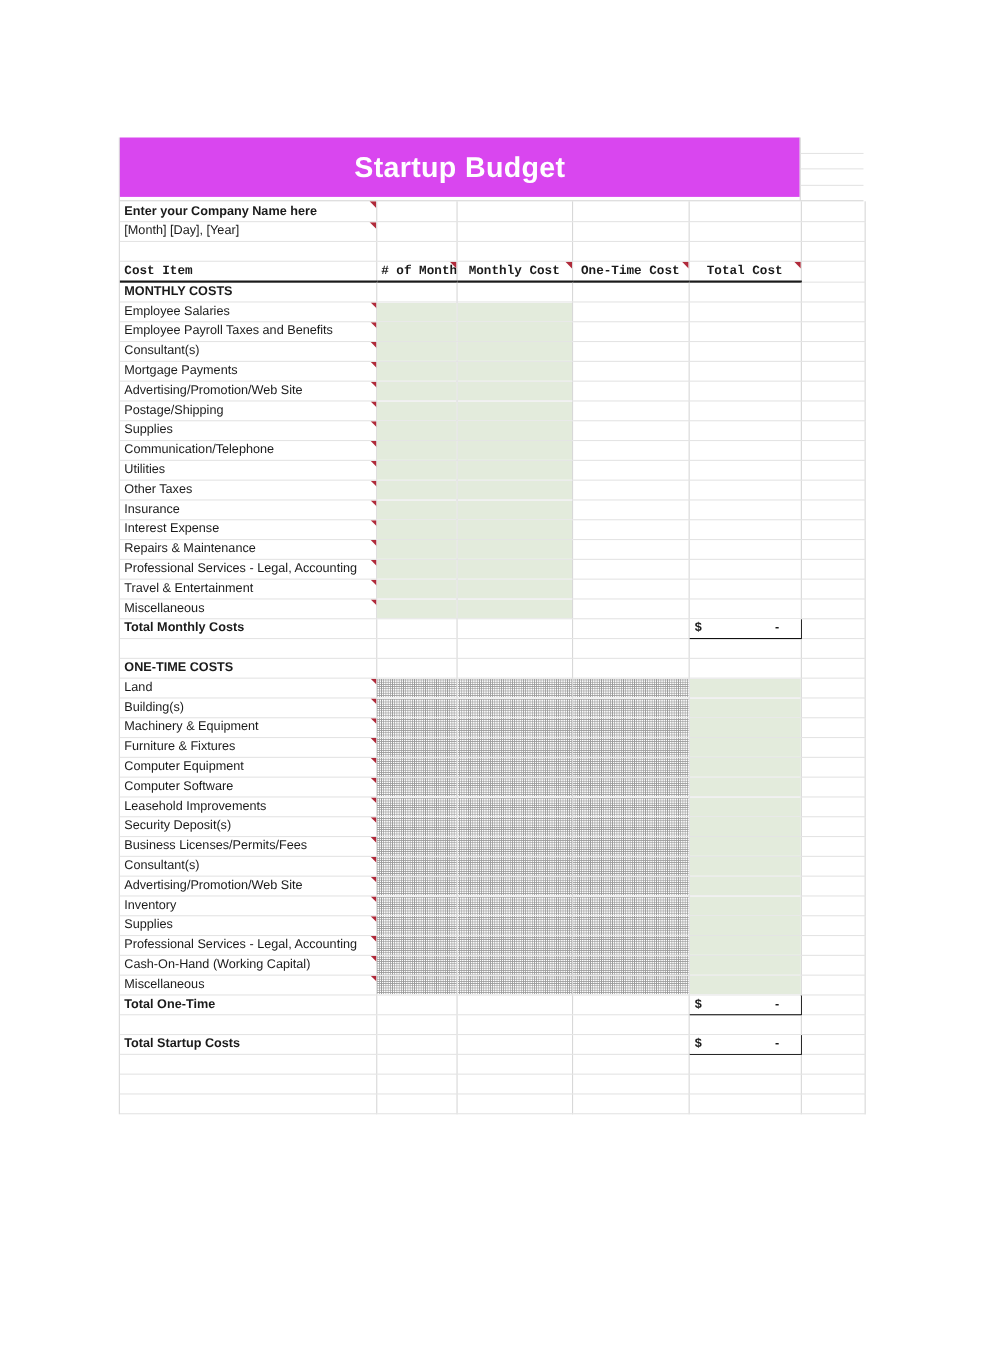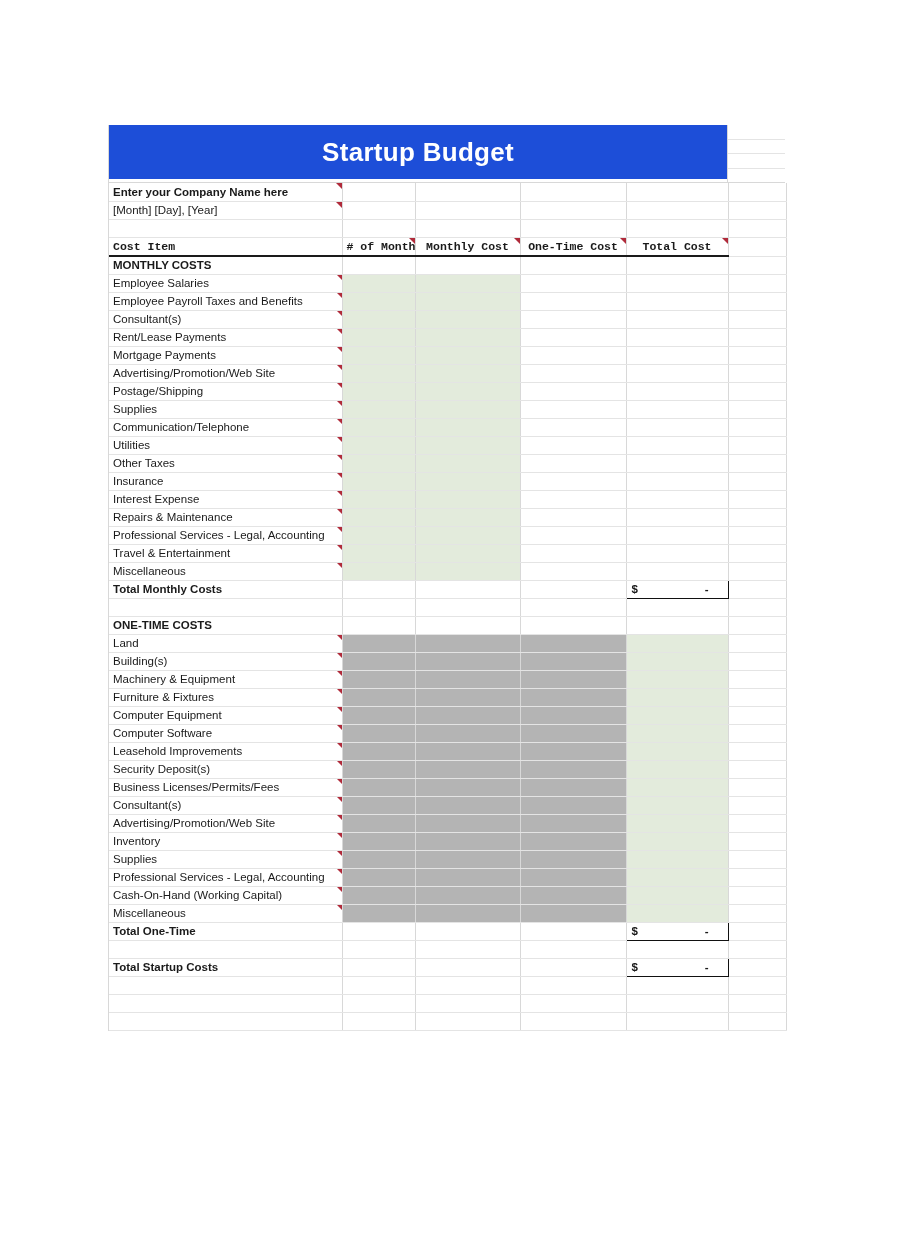--- a/index.html
+++ b/index.html
@@ -14,21 +14,21 @@
     left:108px; top:125px;
     width:677px;
     border-left:1px solid #d8d8d8;
     box-sizing:border-box;
   }
 
   
   .banner{
     height:54px;
     width:619px;           
-    background:#1d4ed8;
+    background:#d946ef;
     display:flex;align-items:center;justify-content:center;
     box-sizing:border-box;
   }
   .banner-title{
     color:#ffffff;
     font-size:26px;
     font-weight:bold;
     letter-spacing:.3px;
   }
   .banner-row{
@@ -206,28 +206,20 @@
         </tr>
         <tr>
           <td class="item rt"><span>Consultant(s)</span><span class="cmt"></span></td>
           <td class="green"></td>
           <td class="green"></td>
           <td></td>
           <td></td>
           <td class="pad"></td>
         </tr>
         <tr>
-          <td class="item rt"><span>Rent/Lease Payments</span><span class="cmt"></span></td>
-          <td class="green"></td>
-          <td class="green"></td>
-          <td></td>
-          <td></td>
-          <td class="pad"></td>
-        </tr>
-        <tr>
           <td class="item rt"><span>Mortgage Payments</span><span class="cmt"></span></td>
           <td class="green"></td>
           <td class="green"></td>
           <td></td>
           <td></td>
           <td class="pad"></td>
         </tr>
         <tr>
           <td class="item rt"><span>Advertising/Promotion/Web Site</span><span class="cmt"></span></td>
           <td class="green"></td>

